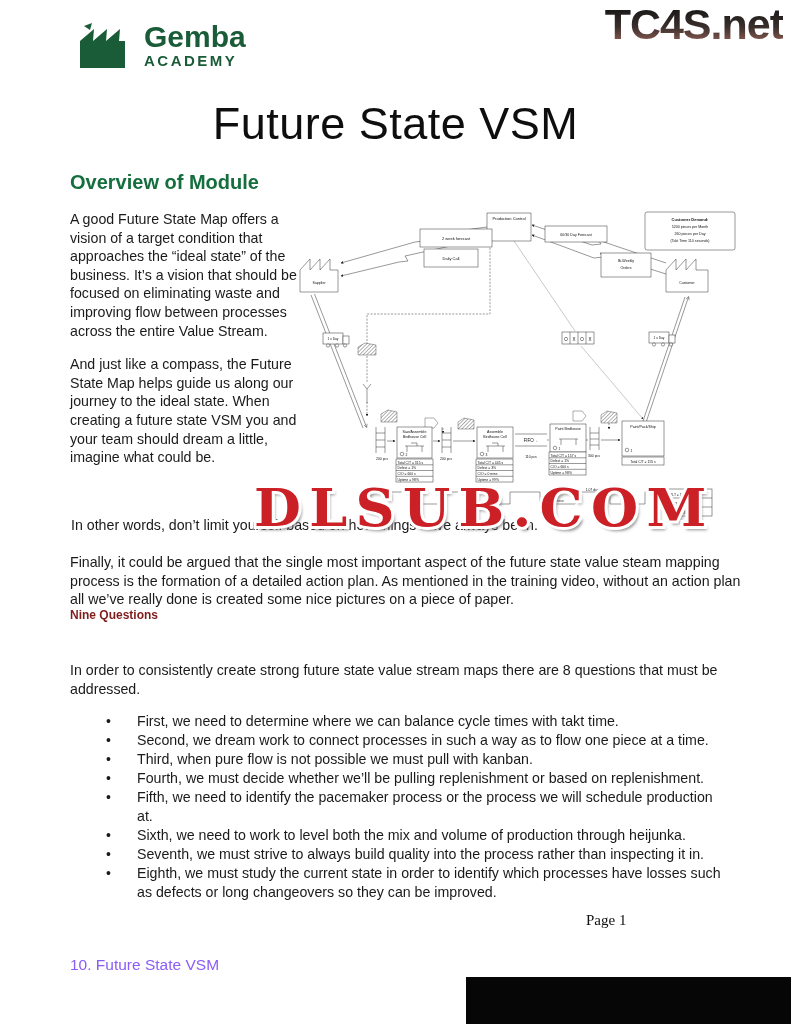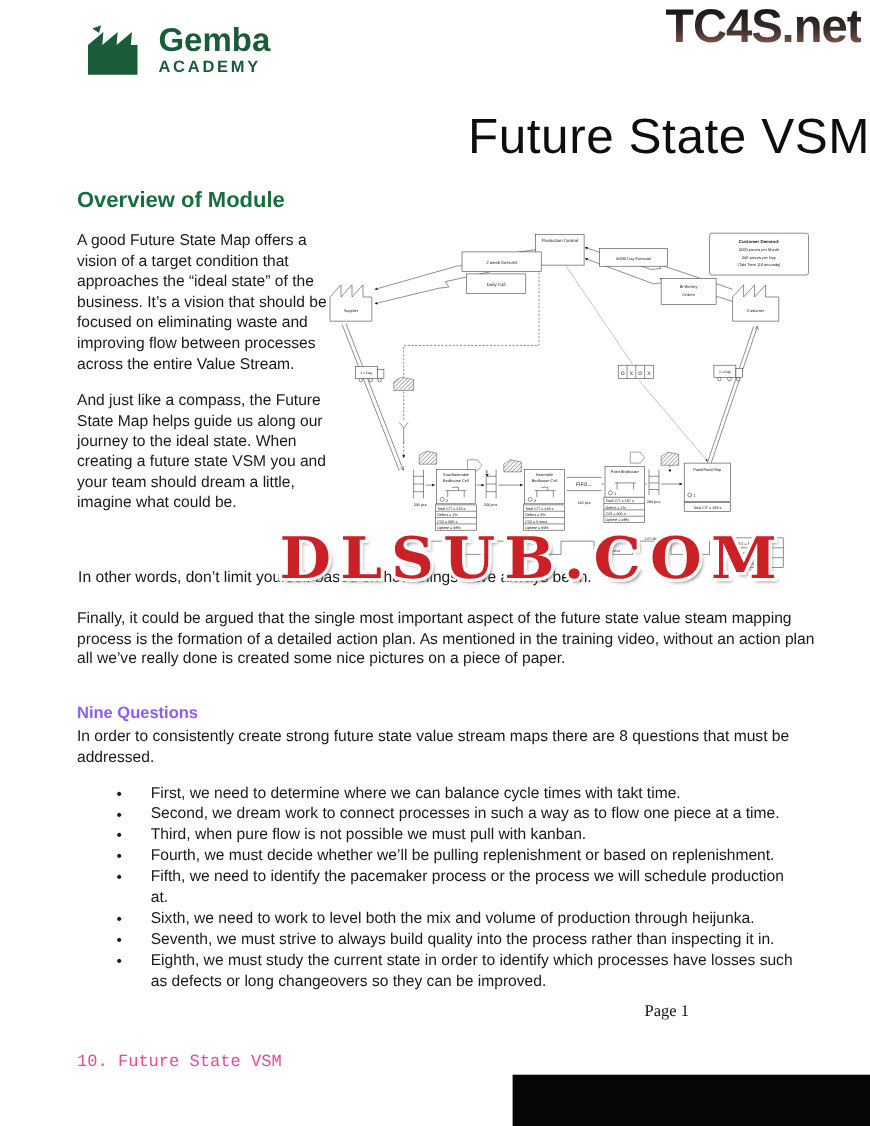--- a/index.html
+++ b/index.html
@@ -15,38 +15,38 @@
   .logo-name{font-size:30px;font-weight:bold;color:#1b5c38;letter-spacing:0px;line-height:30px}
   .logo-sub{font-size:15px;font-weight:bold;color:#1b5c38;letter-spacing:2.5px;margin-top:1px}
   .wm-top{
     right:8px;top:0px;font-size:43px;font-weight:bold;letter-spacing:-1px;
     background:linear-gradient(180deg,#161616 15%,#3a2f2c 55%,#9662556 85%,#9a6457 95%);
     background:linear-gradient(180deg,#161616 15%,#3a2f2c 55%,#9a6457 92%);
     -webkit-background-clip:text;background-clip:text;color:transparent;
   }
 
   
-  .doc-title{left:0;top:98px;width:791px;text-align:right;font-size:45px;font-weight:400;color:#0e0e0e;letter-spacing:0.5px}
+  .doc-title{left:0;top:98px;width:791px;text-align:center;font-size:45px;font-weight:400;color:#0e0e0e;letter-spacing:0.5px}
   .h-green{left:70px;top:171px;font-size:20px;font-weight:bold;color:#156e3d}
-  .h-bold{left:70px;top:640px;font-size:15px;font-weight:bold;color:#8b5cf6}
+  .h-bold{left:70px;top:608px;font-size:12px;font-weight:bold;color:#7f1d1d}
 
   
   .para{font-size:14.2px;line-height:18.6px;color:#1a1a1a}
   .leftcol{left:70px;top:210px;width:234px}
   .leftcol p{margin:0 0 15px 0}
   .line-inother{left:71px;top:516px;width:690px}
   .para-finally{left:70px;top:553px;width:676px}
   .para-intro{left:70px;top:661px;width:676px}
 
   .bullets{left:100px;top:712px;width:628px;font-size:14.2px;line-height:19px}
   .bullets .li{display:flex;margin:0}
   .bullets .li::before{content:"\2022";width:31px;flex:0 0 31px;font-size:14px;text-align:left;padding-left:6px}
 
   
-  .footer-left{left:70px;top:956px;font-family:Liberation Mono, monospace;font-size:15.5px;color:#ec4899}
+  .footer-left{left:70px;top:956px;font-family:Liberation Sans, sans-serif;font-size:15.5px;color:#8b5cf6}
   .footer-page{left:586px;top:912px;font-family:"Liberation Serif",serif;font-size:15px;color:#111}
   .black-band{left:466px;top:977px;width:325px;height:47px;background:#060606}
 
   
   .outline-stack{position:relative;white-space:nowrap}
   .outline-back{position:relative;color:#fff;-webkit-text-stroke:6px #ffffff;text-shadow:3px 4px 3px rgba(120,120,120,0.8)}
   .outline-front{position:absolute;left:0;top:0;-webkit-text-stroke:0;color:#cb2026}
   .wm-center{left:254px;top:477px;z-index:9;font-family:"DejaVu Serif",serif;font-weight:bold;font-size:52px;letter-spacing:8px;transform:scaleX(1.04);transform-origin:left top}
 
   

